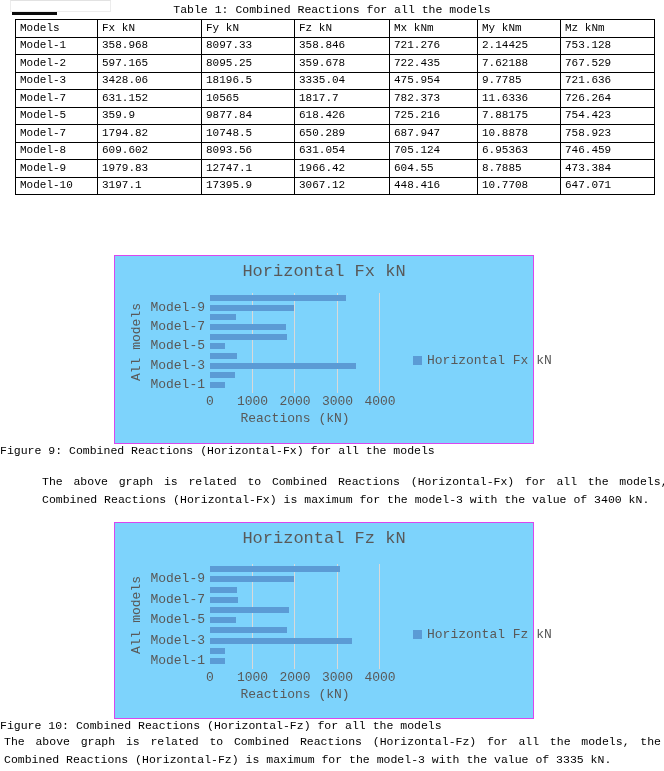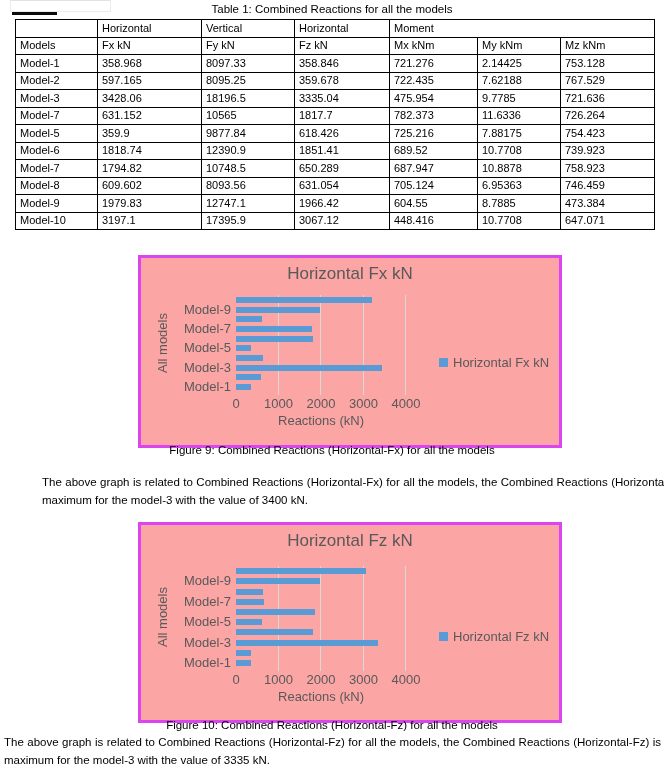--- a/index.html
+++ b/index.html
@@ -1,55 +1,55 @@
 <!DOCTYPE html>
 <html><head>
 <meta charset="utf-8">
 <style>
   html,body{margin:0;padding:0;background:#fff;}
   .page{
     position:relative;width:664px;height:771px;background:#fff;overflow:hidden;
-    font-family:Liberation Sans, sans-serif;color:#000;
+    font-family:Liberation Mono, monospace;color:#000;
   }
   
   .artifact-rect{position:absolute;left:10px;top:0;width:99px;height:10px;border:1px solid #ececec;border-top-color:#e2e2e2;}
   .artifact-line{position:absolute;left:12px;top:12px;width:45px;height:2.5px;background:#0a0a0a;}
 
   .table-title{position:absolute;top:3px;left:0;right:0;text-align:center;font-size:11.5px;}
 
   table.data-table{
     position:absolute;left:15px;top:19px;width:640px;
     border-collapse:collapse;table-layout:fixed;font-size:11px;
   }
   table.data-table td,table.data-table th{
     border:1px solid #000;font-weight:normal;text-align:left;
     padding:1.5px 4px;line-height:13.5px;overflow:hidden;white-space:nowrap;
   }
 
   .chart-box{
-    position:absolute;left:138px;width:418px;background:#fca5a5;
-    border:3px solid #d946ef;color:#595959;
+    position:absolute;left:114px;width:418px;background:#7dd3fc;
+    border:1px solid #d946ef;color:#595959;
   }
   .chart-title{position:absolute;left:0;right:0;text-align:center;top:6px;font-size:17px;color:#595959;}
   .plot{position:absolute;left:95px;width:170px;}
   .gridline{position:absolute;top:0;bottom:-3px;width:1px;background:#d9d9d9;}
   .bar{position:absolute;left:0;height:6px;}
   .cat-label{position:absolute;left:2px;width:88px;text-align:right;font-size:13px;line-height:16px;color:#595959;}
   .y-label{
     position:absolute;left:14px;width:16px;font-size:13px;color:#595959;
     writing-mode:vertical-rl;transform:rotate(180deg);text-align:center;
   }
   .x-ticks{position:absolute;left:95px;width:170px;height:16px;}
   .x-tick{position:absolute;top:0;transform:translateX(-50%);font-size:13px;color:#595959;}
   .x-label{position:absolute;left:95px;width:170px;text-align:center;font-size:13px;color:#595959;}
   .legend{position:absolute;left:298px;display:flex;align-items:center;gap:5px;}
   .legend-swatch{width:9px;height:9px;flex:0 0 auto;}
   .legend-text{font-size:13px;color:#595959;white-space:nowrap;}
 
-  .caption{position:absolute;left:0;right:0;text-align:center;font-size:11.5px;}
+  .caption{position:absolute;left:0;right:0;font-size:11.5px;}
   .para{position:absolute;left:4px;width:657px;font-size:11.5px;line-height:18px;text-align:justify;}
 </style>
 </head>
 <body>
 
 <div class="page">
 
   <div class="artifact-rect"></div>
   <div class="artifact-line"></div>
 
@@ -60,27 +60,20 @@
       <col style="width:82px">
         <col style="width:104px">
         <col style="width:93px">
       <col style="width:95px">
         <col style="width:88px">
         <col style="width:83px">
         <col style="width:94px">
     </colgroup>
     <thead>
       <tr>
-        <td></td>
-        <td>Horizontal</td>
-        <td>Vertical</td>
-        <td>Horizontal</td>
-        <td colspan="3">Moment</td>
-      </tr>
-      <tr>
         <td>Models</td>
         <td>Fx kN</td>
         <td>Fy kN</td>
         <td>Fz kN</td>
         <td>Mx kNm</td>
         <td>My kNm</td>
         <td>Mz kNm</td>
       </tr>
     </thead>
     <tbody>
@@ -121,29 +114,20 @@
           <td>726.264</td>
         </tr>
         <tr>
           <td>Model-5</td>
           <td>359.9</td>
           <td>9877.84</td>
           <td>618.426</td>
           <td>725.216</td>
           <td>7.88175</td>
           <td>754.423</td>
-        </tr>
-        <tr>
-          <td>Model-6</td>
-          <td>1818.74</td>
-          <td>12390.9</td>
-          <td>1851.41</td>
-          <td>689.52</td>
-          <td>10.7708</td>
-          <td>739.923</td>
         </tr>
         <tr>
           <td>Model-7</td>
           <td>1794.82</td>
           <td>10748.5</td>
           <td>650.289</td>
           <td>687.947</td>
           <td>10.8878</td>
           <td>758.923</td>
         </tr>

